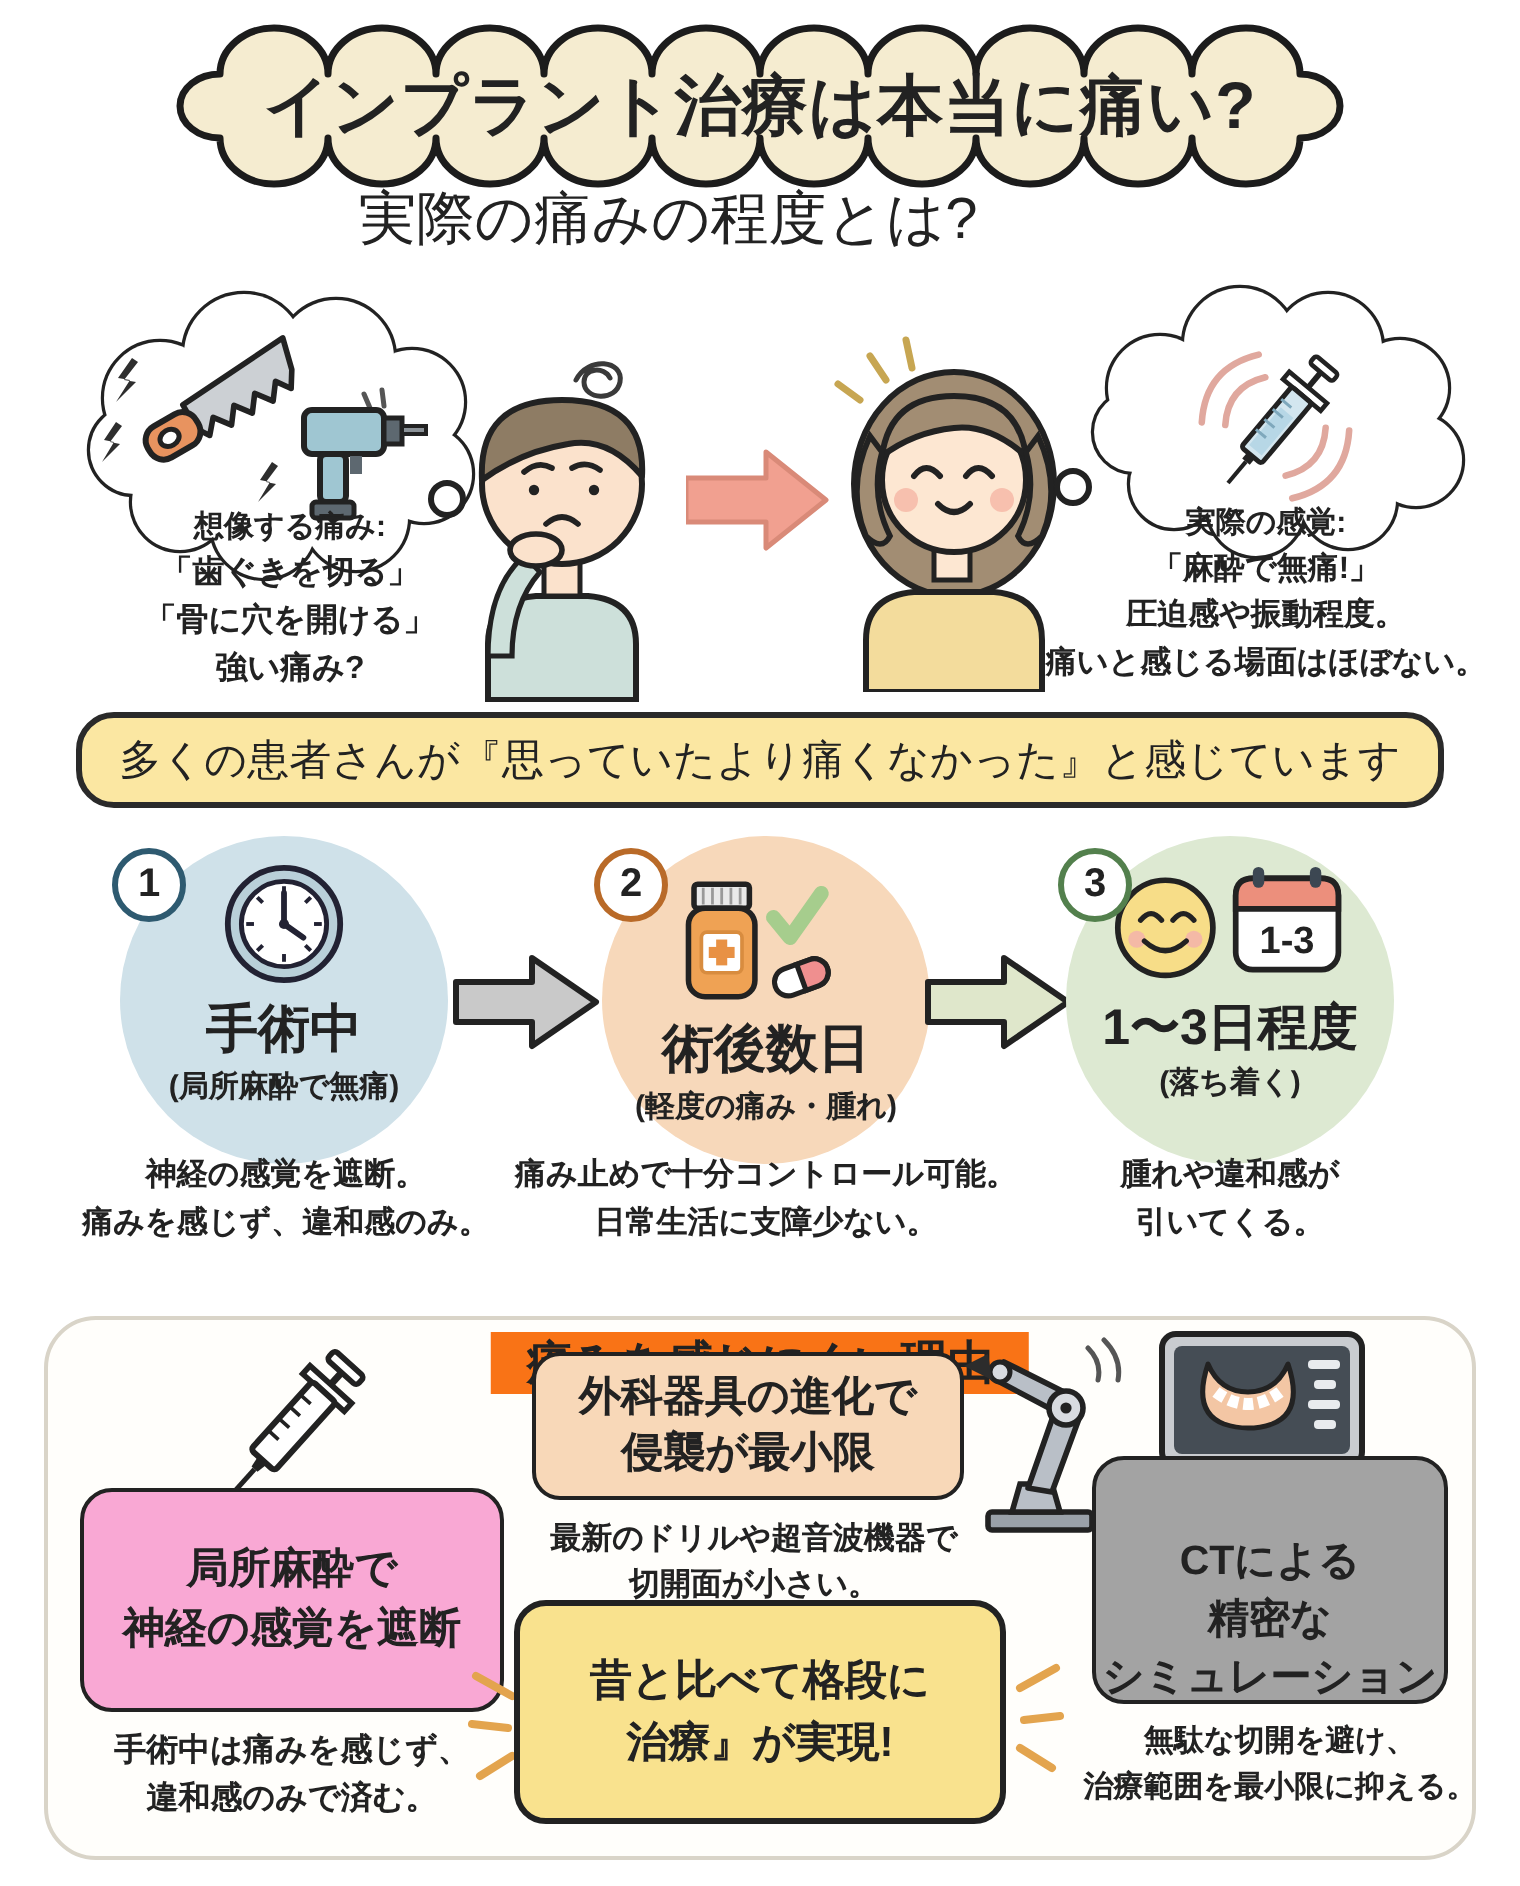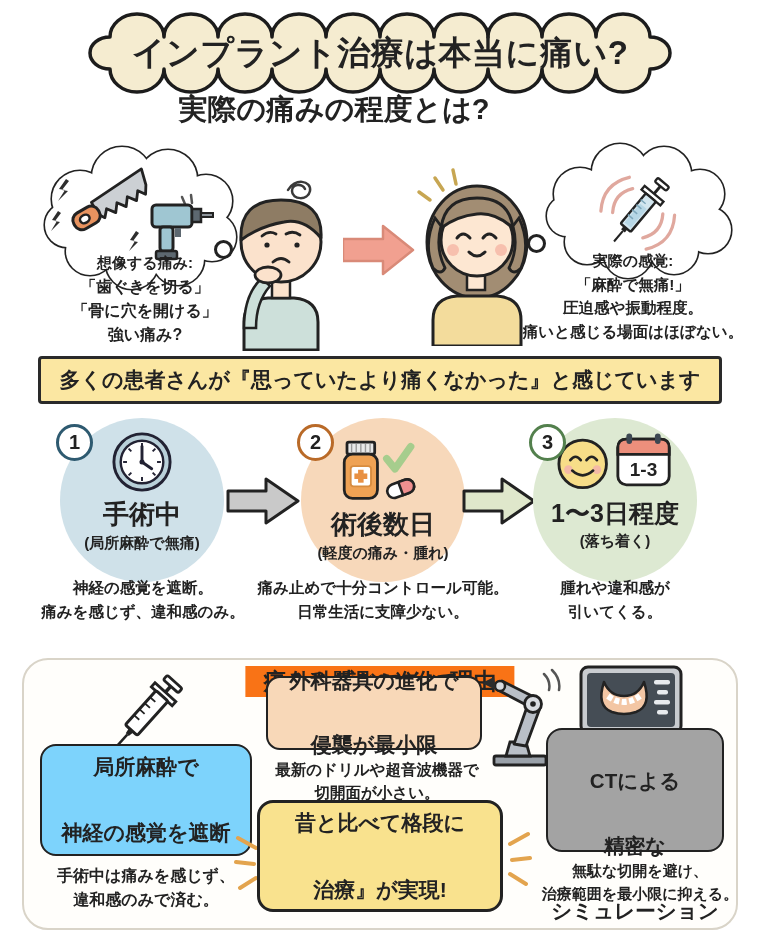--- a/index.html
+++ b/index.html
@@ -7,36 +7,36 @@
   #canvas{position:relative;width:760px;height:943px;background:#ffffff;overflow:hidden;}
   .abs{position:absolute;}
   svg{display:block;}
 
   
   .cloud{left:80px;top:10px;width:600px;height:86px;}
   .cloud svg{position:absolute;left:0;top:0;}
   .cloud .title-text{position:absolute;left:0;top:0;width:100%;height:100%;
     display:flex;align-items:center;justify-content:center;
     font-size:33px;font-weight:900;letter-spacing:.5px;}
-  .subtitle{left:0;top:90px;width:668px;text-align:center;font-size:29px;font-weight:700;}
+  .subtitle{left:0;top:90px;width:668px;text-align:center;font-size:29px;font-weight:400;}
 
   
   .bubble-dot{position:absolute;width:13px;height:13px;border:3px solid #222;border-radius:50%;background:#fff;}
   .cmp-text{position:absolute;text-align:center;}
   .cmp-text .cmp-h{font-size:15px;font-weight:900;margin-bottom:2px;}
   .cmp-text .cmp-l{font-size:16px;font-weight:700;line-height:1.5;}
   #imagined-text{left:28px;top:254px;width:234px;}
   #actual-text{left:510px;top:252px;width:246px;}
   #actual-text .cmp-l{font-size:15.5px;}
 
   
   .banner{left:38px;top:356px;width:684px;height:48px;background:#fbe7a2;
-    border:3px solid #2a2a2a;border-radius:4px;box-sizing:border-box;
+    border:3px solid #2a2a2a;border-radius:19px;box-sizing:border-box;
     display:flex;align-items:center;justify-content:center;
-    font-size:21px;font-weight:700;}
+    font-size:21px;font-weight:400;}
 
   
   .step-circle{position:absolute;top:418px;width:164px;height:164px;border-radius:50%;
     display:flex;flex-direction:column;align-items:center;padding-top:13px;box-sizing:border-box;}
   #step1{left:60px;background:#cfe1e9;}
   #step2{left:301px;background:#f7d8ba;}
   #step3{left:533px;background:#dde9d2;}
   .badge{position:absolute;left:-4px;top:6px;width:37px;height:37px;border-radius:50%;
     background:#fff;display:flex;align-items:center;justify-content:center;
     font-size:20px;font-weight:800;box-sizing:border-box;}
@@ -46,22 +46,22 @@
   .st-title{font-size:26px;font-weight:900;margin-top:4px;}
   .st-sub{font-size:15px;font-weight:700;margin-top:2px;}
   .step-arrow{position:absolute;top:474px;}
   .step-cap{position:absolute;top:576px;text-align:center;font-size:15.5px;font-weight:700;line-height:1.55;}
 
   
   .panel{left:22px;top:658px;width:716px;height:272px;border:2px solid #d9d4c8;border-radius:26px;box-sizing:border-box;background:#fffefb;}
   .panel-heading{left:50%;transform:translateX(-50%);top:646px;background:#f97316;
     padding:0 18px;font-size:23px;font-weight:900;white-space:nowrap;margin-top:20px;}
   .rbox{position:absolute;box-sizing:border-box;display:flex;flex-direction:column;
-    align-items:center;justify-content:center;text-align:center;font-weight:900;gap:36px;}
-  #anesthesia-box{left:40px;top:744px;width:212px;height:112px;background:#7dd3fc;
+    align-items:center;justify-content:center;text-align:center;font-weight:900;}
+  #anesthesia-box{left:40px;top:744px;width:212px;height:112px;background:#f9a8d4;
     border:2.5px solid #222;border-radius:16px;font-size:21px;line-height:1.45;}
   #instruments-box{left:266px;top:676px;width:216px;height:74px;background:#f8d8b8;
     border:2.5px solid #222;border-radius:14px;font-size:21px;line-height:1.35;}
   #conclusion-box{left:257px;top:800px;width:246px;height:112px;background:#f9e28e;
     border:3px solid #222;border-radius:16px;font-size:21px;line-height:1.5;}
   #ct-box{left:546px;top:728px;width:178px;height:124px;background:#a3a3a3;
     border:2.5px solid #222;border-radius:16px;font-size:20.5px;line-height:1.42;
     justify-content:flex-start;padding-top:36px;}
   .rcap{position:absolute;text-align:center;font-weight:700;line-height:1.5;}
   #anesthesia-cap{left:26px;top:864px;width:240px;font-size:16px;}

